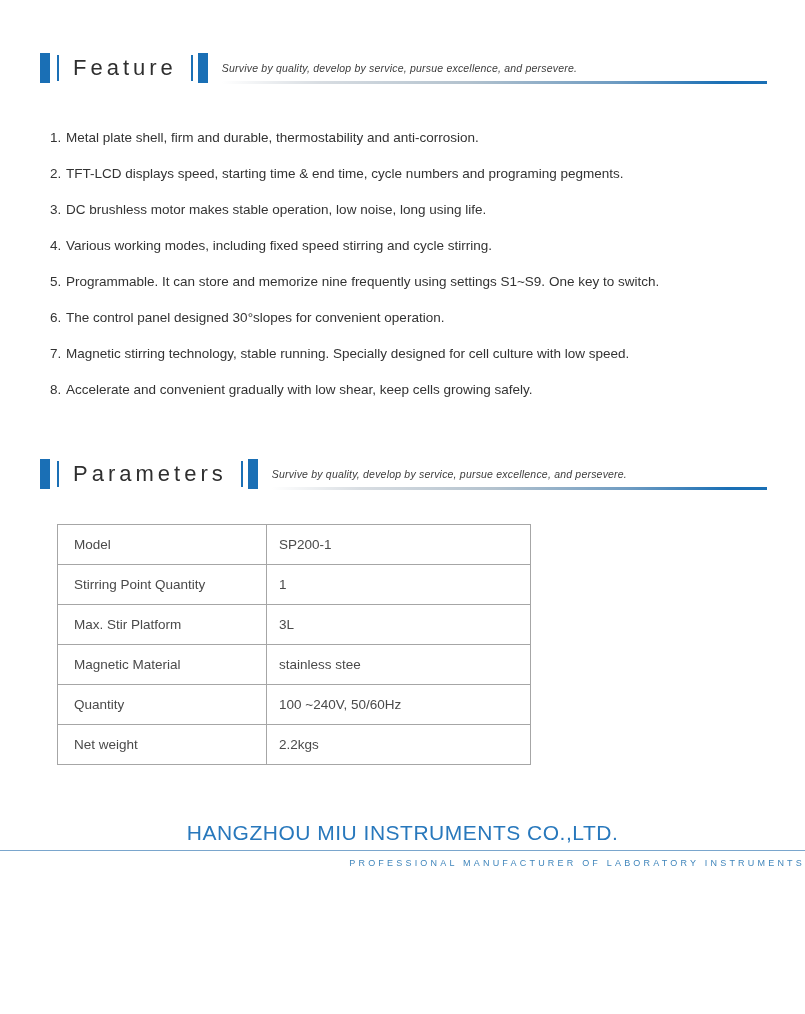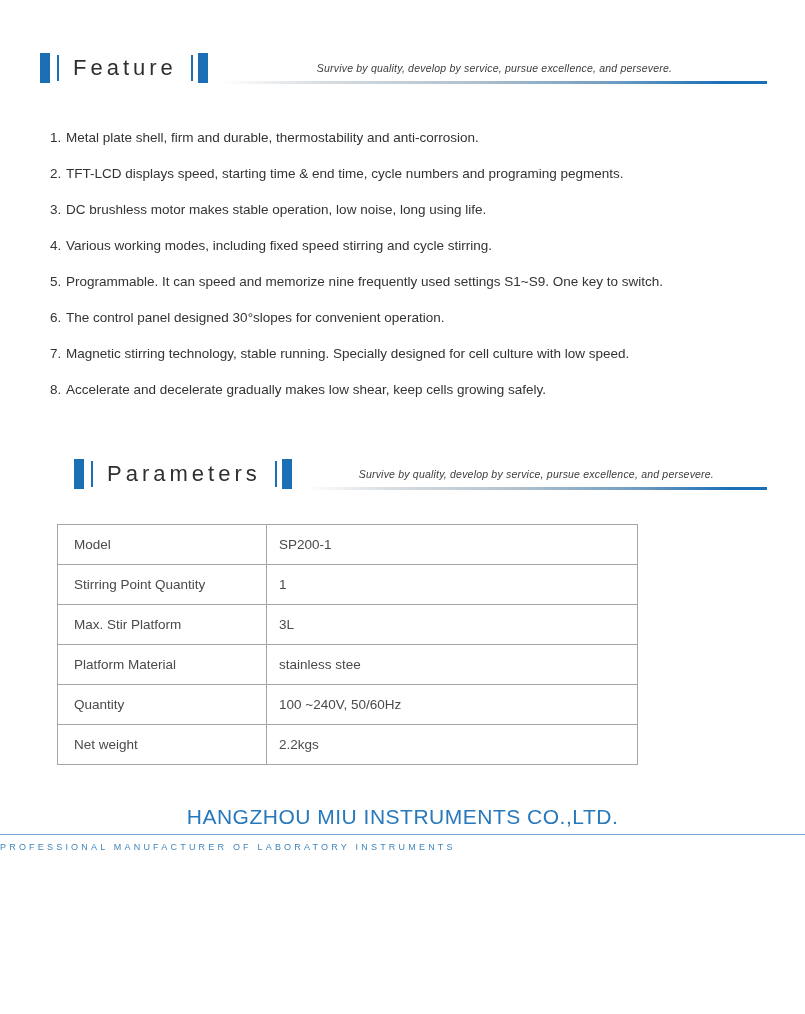--- a/index.html
+++ b/index.html
@@ -16,21 +16,21 @@
   }
   .content { padding: 0 38px 8px 40px; }
 
   
   .section-header {
     display: flex;
     align-items: center;
     height: 32px;
   }
   .section-header.feature   { margin-top: 52px; }
-  .section-header.parameters{ margin-top: 50px; margin-left: 34px; }
+  .section-header.parameters{ margin-top: 50px; }
   .bar-thick {
     width: 10px; height: 30px;
     background: var(--accent);
     flex-shrink: 0;
   }
   .bar-thin {
     width: 2px; height: 26px;
     background: var(--accent);
     flex-shrink: 0;
   }
@@ -47,21 +47,21 @@
     white-space: nowrap;
   }
   .header-right {
     flex: 1;
     align-self: flex-end;
     margin-left: 14px;
     display: flex;
     flex-direction: column;
   }
   .tagline {
-    text-align: center;
+    text-align: left;
     font-style: italic;
     font-size: 10.5px;
     color: #3c3c3c;
     padding-bottom: 7px;
     letter-spacing: 0.2px;
   }
   .header-rule {
     height: 3px;
     background: linear-gradient(to right,
       rgba(27,111,181,0) 0%,
@@ -83,51 +83,51 @@
   .feature-list li {
     display: flex;
     line-height: 36px;
   }
   .item-num { width: 16px; flex-shrink: 0; }
   .item-text { flex: 1; }
 
   
   .params-table {
     margin: 34px 0 0 17px;
-    width: 581px;
+    width: 474px;
     border-collapse: collapse;
     font-size: 13.5px;
     color: #4a4a4a;
   }
   .params-table td {
     border: 1px solid #a6a6a6;
     height: 40px;
     vertical-align: middle;
   }
   .params-table td.param-label { width: 209px; padding-left: 16px; }
   .params-table td.param-value { padding-left: 12px; }
 
   
-  .footer { margin-top: 32px; }
+  .footer { margin-top: 48px; }
   .company-name {
     text-align: center;
     color: #2878bc;
     font-size: 21px;
     font-weight: 400;
     letter-spacing: 0.5px;
   }
   .footer-rule {
     width: 805px;
     height: 1px;
     background: #7aa6cd;
     margin-top: 5px;
   }
   .footer-subtitle {
     margin-top: 7px;
-    text-align: left;
+    text-align: right;
     font-size: 9px;
     letter-spacing: 3.2px;
     color: #3f85bb;
   }
 </style>
 </head>
 <body>
 
 <div class="content">
 
@@ -159,33 +159,33 @@
     <li>
       <span class="item-num">3.</span>
       <span class="item-text">DC brushless motor makes stable operation, low noise, long using life.</span>
     </li>
     <li>
       <span class="item-num">4.</span>
       <span class="item-text">Various working modes, including fixed speed stirring and cycle stirring.</span>
     </li>
     <li>
       <span class="item-num">5.</span>
-      <span class="item-text">Programmable. It can speed and memorize nine frequently used settings S1~S9. One key to switch.</span>
+      <span class="item-text">Programmable. It can store and memorize nine frequently using settings S1~S9. One key to switch.</span>
     </li>
     <li>
       <span class="item-num">6.</span>
       <span class="item-text">The control panel designed 30°slopes for convenient operation.</span>
     </li>
     <li>
       <span class="item-num">7.</span>
       <span class="item-text">Magnetic stirring technology, stable running. Specially designed for cell culture with low speed.</span>
     </li>
     <li>
       <span class="item-num">8.</span>
-      <span class="item-text">Accelerate and decelerate gradually makes low shear, keep cells growing safely.</span>
+      <span class="item-text">Accelerate and convenient gradually with low shear, keep cells growing safely.</span>
     </li>
   </ul>
 
   <div class="section-header parameters">
     <div class="bars-left">
       <div class="bar-thick"></div>
       <div class="bar-thin"></div>
     </div>
     <div class="section-title">Parameters</div>
     <div class="bars-right">
@@ -206,21 +206,21 @@
       </tr>
       <tr>
         <td class="param-label">Stirring Point Quantity</td>
         <td class="param-value">1</td>
       </tr>
       <tr>
         <td class="param-label">Max. Stir Platform</td>
         <td class="param-value">3L</td>
       </tr>
       <tr>
-        <td class="param-label">Platform Material</td>
+        <td class="param-label">Magnetic Material</td>
         <td class="param-value">stainless stee</td>
       </tr>
       <tr>
         <td class="param-label">Quantity</td>
         <td class="param-value">100 ~240V, 50/60Hz</td>
       </tr>
       <tr>
         <td class="param-label">Net weight</td>
         <td class="param-value">2.2kgs</td>
       </tr>

